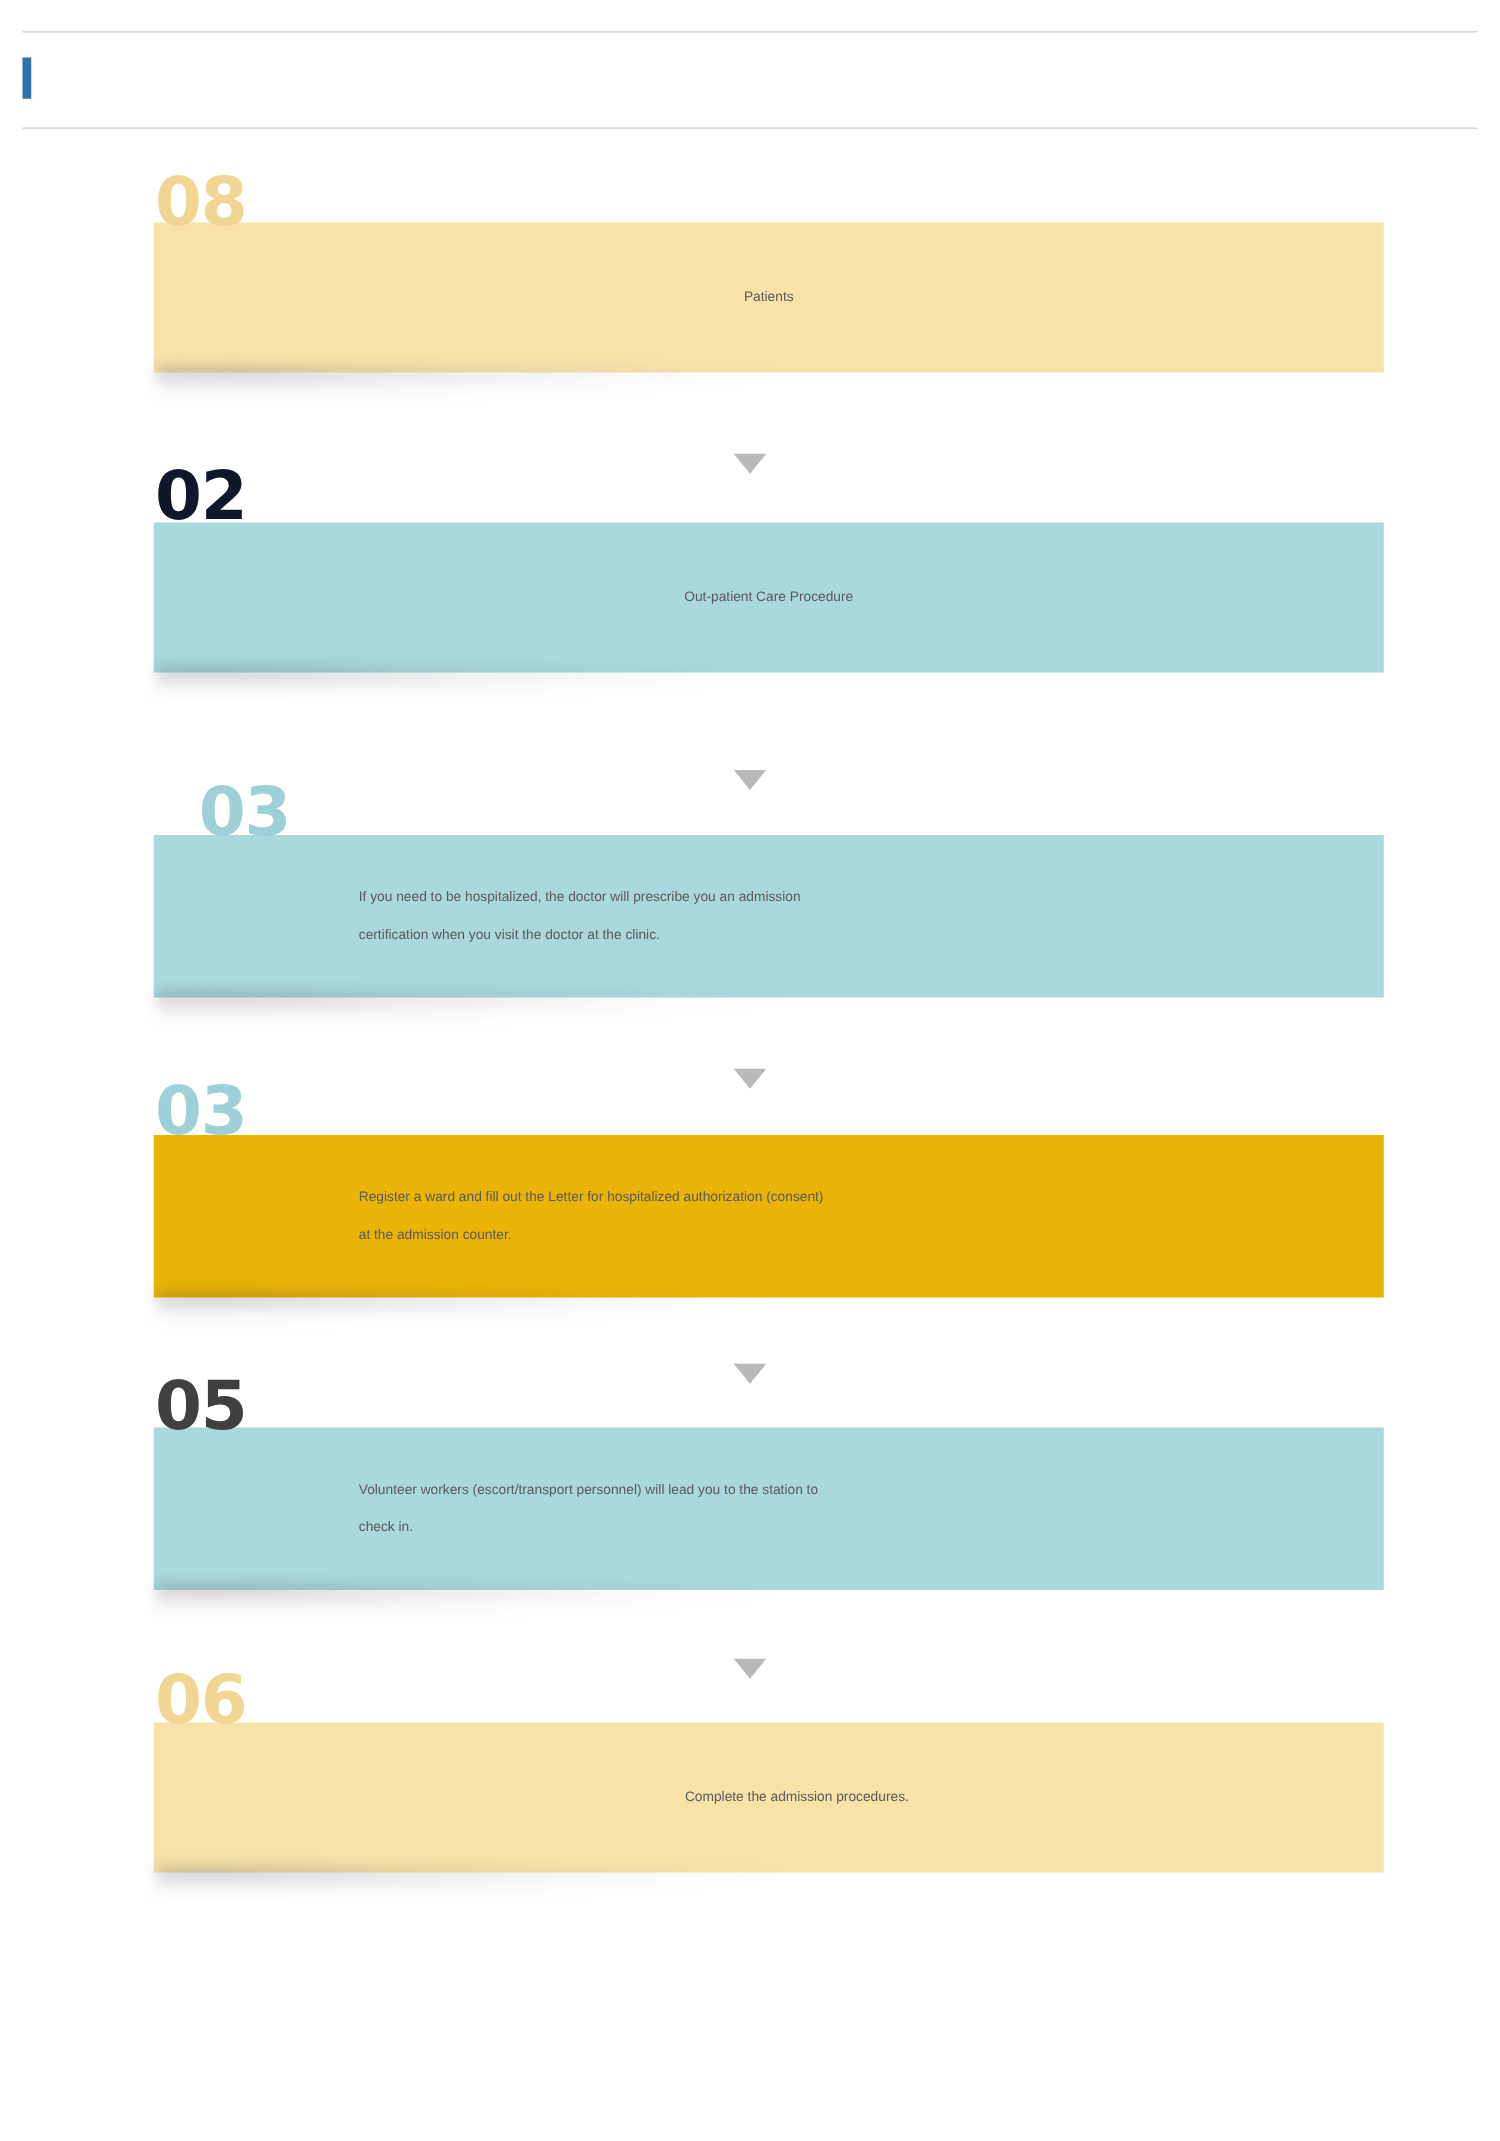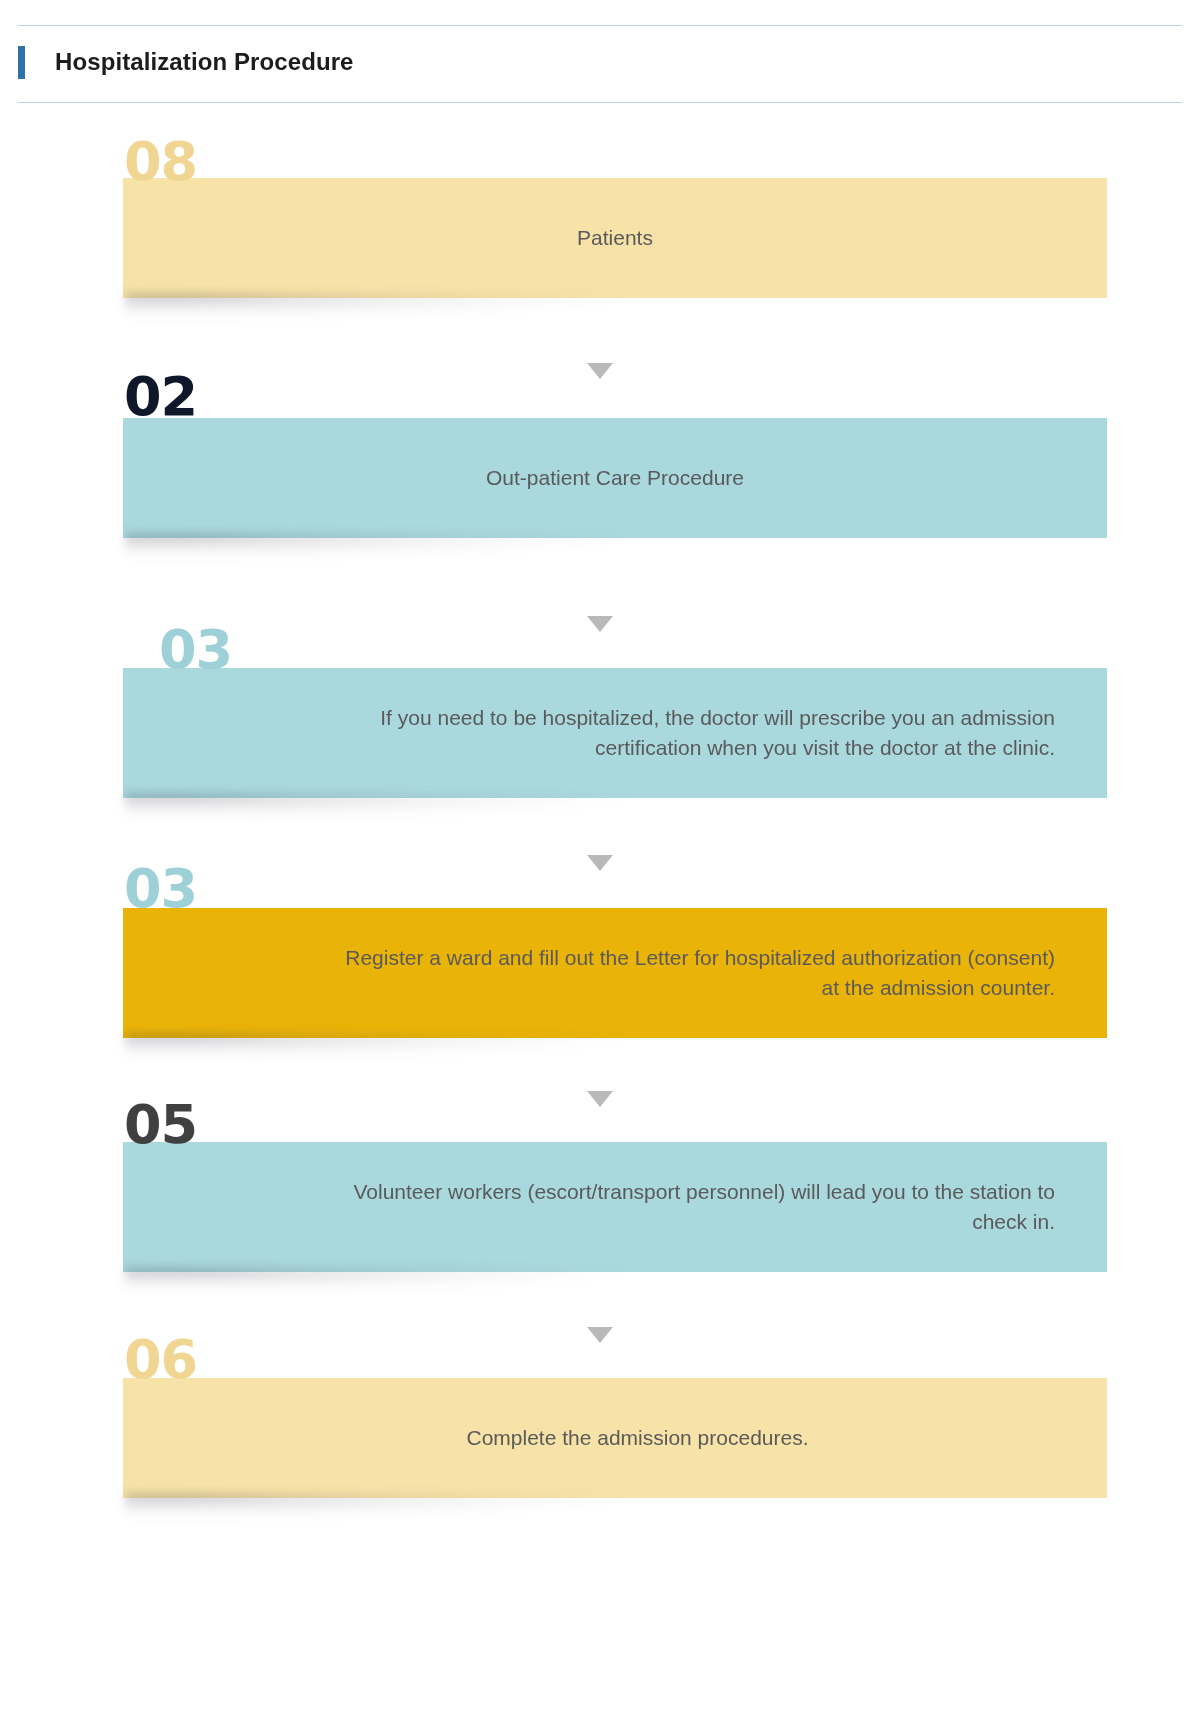--- a/index.html
+++ b/index.html
@@ -99,32 +99,32 @@
                   rgba(60,60,75,0.40) 0%,
                   rgba(60,60,75,0.16) 24%,
                   rgba(60,60,75,0.06) 52%,
                   rgba(60,60,75,0.00) 82%);
     filter: blur(5px);
     z-index: -1;
     pointer-events: none;
   }
   .step-text {
     width: 100%;
-    font-size: 21px;
+    font-size: 11px;
     line-height: 30px;
     color: #5a5a5a;
     white-space: pre-line;
   }
   .step-text.center {
     text-align: center;
     padding: 0 40px;
   }
   .step-text.left {
-    text-align: right;
-    padding: 0 52px 0 164px;
+    text-align: left;
+    padding: 0 32px 0 164px;
   }
 
   .arrow {
     position: absolute;
     left: 0;
     width: 1200px;
     text-align: center;
     z-index: 1;
   }
   .arrow i {
@@ -135,21 +135,20 @@
     border-right: 13px solid transparent;
     border-top: 16px solid #b9b9b9;
   }
 </style>
 </head>
 <body>
 
 <div class="page-header">
   <div class="header-rule top"></div>
   <div class="header-accent"></div>
-  <div class="header-title">Hospitalization Procedure</div>
   <div class="header-rule bottom"></div>
 </div>
 
 <div class="flow" id="flow">
     <div class="arrow" style="top: 258px;"><i style="border-top-color: rgb(185, 185, 185);"></i></div>
     <div class="arrow" style="top: 511px;"><i style="border-top-color: rgb(185, 185, 185);"></i></div>
     <div class="arrow" style="top: 750px;"><i style="border-top-color: rgb(185, 185, 185);"></i></div>
     <div class="arrow" style="top: 986px;"><i style="border-top-color: rgb(185, 185, 185);"></i></div>
     <div class="arrow" style="top: 1222px;"><i style="border-top-color: rgb(185, 185, 185);"></i></div>
     <div class="step" style="top: 30px;">

